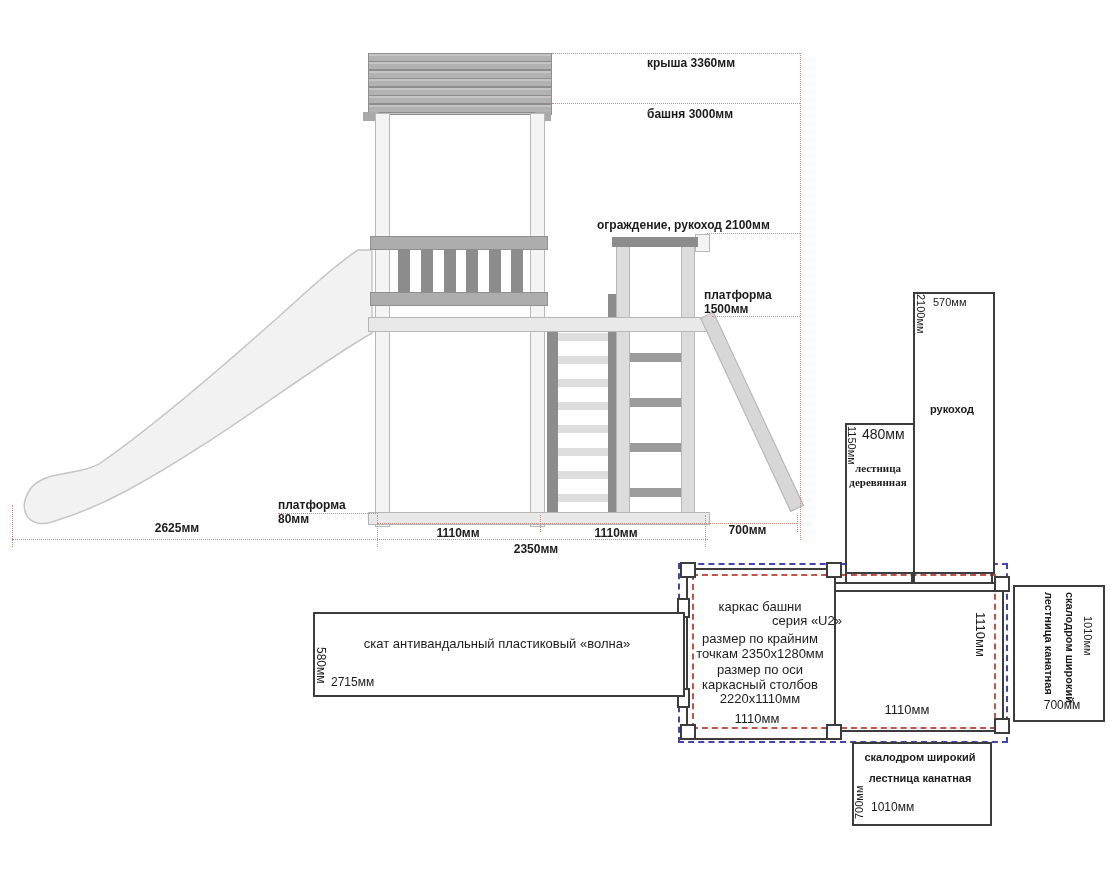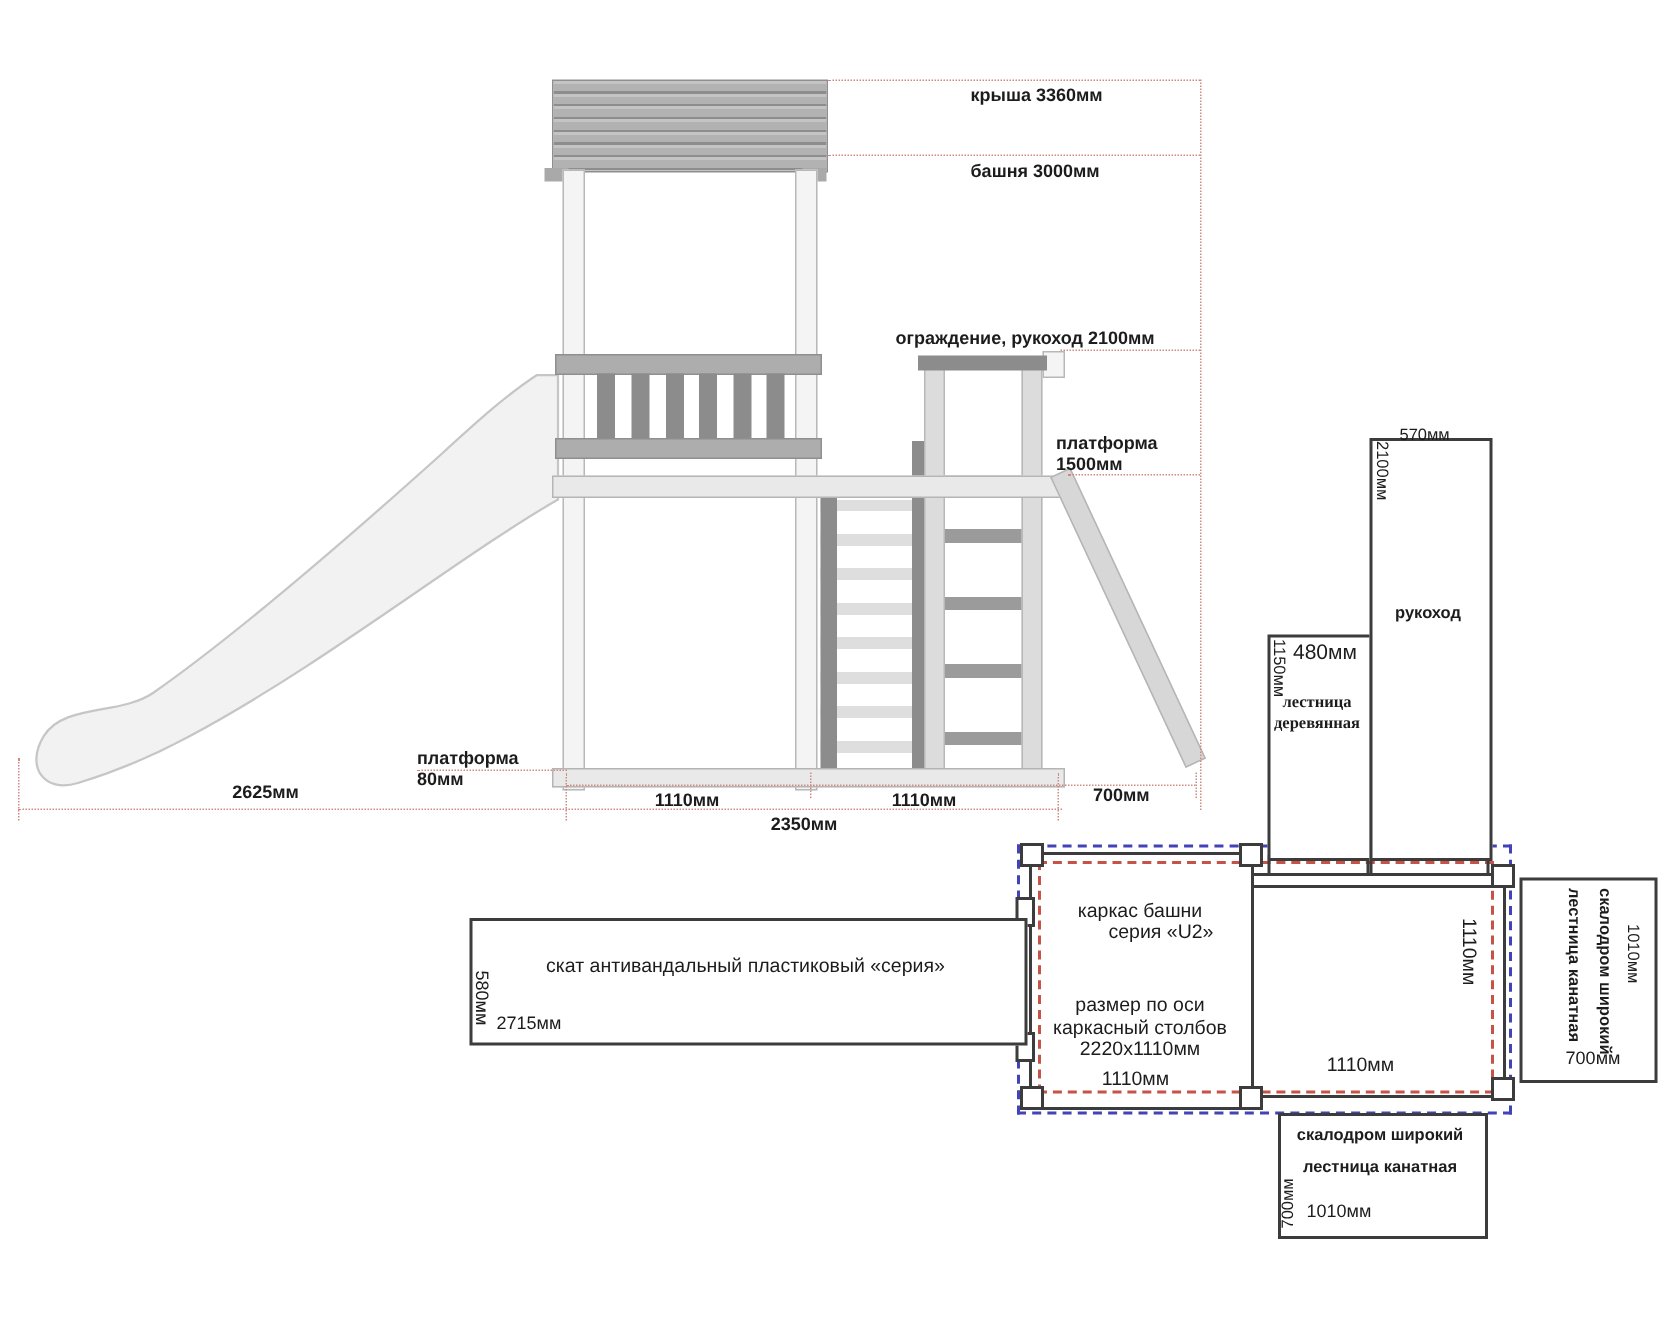--- a/index.html
+++ b/index.html
@@ -120,39 +120,40 @@
   <div class="tab" style="left:994px;top:718px;width:12px;height:12px;"></div>
   <div class="tab" style="left:677px;top:598px;width:9px;height:16px;"></div>
   <div class="tab" style="left:677px;top:688px;width:9px;height:16px;"></div>
 
   <div class="stub" style="left:845px;top:570px;width:2px;height:14px;"></div>
   <div class="stub" style="left:911px;top:570px;width:2px;height:14px;"></div>
   <div class="stub" style="left:913px;top:570px;width:2px;height:14px;"></div>
   <div class="stub" style="left:991px;top:570px;width:2px;height:14px;"></div>
 
   <div class="plantxt center" style="left:685px;top:600px;width:150px;">каркас башни</div>
-  <div class="plantxt center" style="left:685px;top:614px;width:178px;">серия «U2»</div>
+  <div class="plantxt center" style="left:718px;top:614px;width:178px;">серия «U2»</div>
+  <div class="plantxt center blue" style="left:684px;top:632px;width:152px;">размер по крайним точкам 2350х1280мм</div>
   <div class="plantxt center red" style="left:693px;top:663px;width:134px;">размер по оси каркасный столбов 2220х1110мм</div>
   <div class="plantxt center red" style="left:707px;top:712px;width:100px;">1110мм</div>
   <div class="plantxt center red" style="left:857px;top:703px;width:100px;">1110мм</div>
   <div class="plantxt red vtext" style="left:972px;top:612px;height:80px;">1110мм</div>
 
   <div class="box" style="left:313px;top:612px;width:368px;height:81px;"></div>
-  <div class="lbl center" style="left:323px;top:637px;width:348px;font-weight:normal;font-size:13px;">скат антивандальный пластиковый «серия»</div>
+  <div class="lbl center" style="left:323px;top:637px;width:348px;font-weight:normal;font-size:13px;">скат антивандальный пластиковый «волна»</div>
   <div class="dimtxt vtext" style="left:314px;top:647px;height:44px;">580мм</div>
   <div class="dimtxt" style="left:331px;top:676px;">2715мм</div>
 
   <div class="box" style="left:845px;top:423px;width:66px;height:147px;"></div>
   <div class="dimtxt vtext" style="left:846px;top:426px;height:48px;font-size:11px;">1150мм</div>
   <div class="dimtxt" style="left:862px;top:427px;font-size:14px;">480мм</div>
   <div class="boxlbl center small" style="left:845px;top:462px;width:66px;">лестница деревянная</div>
 
   <div class="box" style="left:913px;top:292px;width:78px;height:278px;"></div>
   <div class="dimtxt vtext" style="left:915px;top:294px;height:50px;font-size:11px;">2100мм</div>
-  <div class="dimtxt" style="left:933px;top:284px;font-size:11px;">570мм</div>
+  <div class="dimtxt" style="left:933px;top:296px;font-size:11px;">570мм</div>
   <div class="boxlbl center" style="left:913px;top:403px;width:78px;">рукоход</div>
 
   <div class="box" style="left:1013px;top:585px;width:88px;height:133px;"></div>
   <div class="abs vtext" style="left:1038px;top:592px;height:118px;font-weight:bold;font-size:11px;color:#1c1c1c;line-height:1.9;">
     <div>скалодром широкий</div>
     <div>лестница канатная</div>
   </div>
   <div class="dimtxt vtext" style="left:1082px;top:616px;height:52px;font-size:11px;">1010мм</div>
   <div class="dimtxt" style="left:1032px;top:699px;width:60px;text-align:center;">700мм</div>
 

